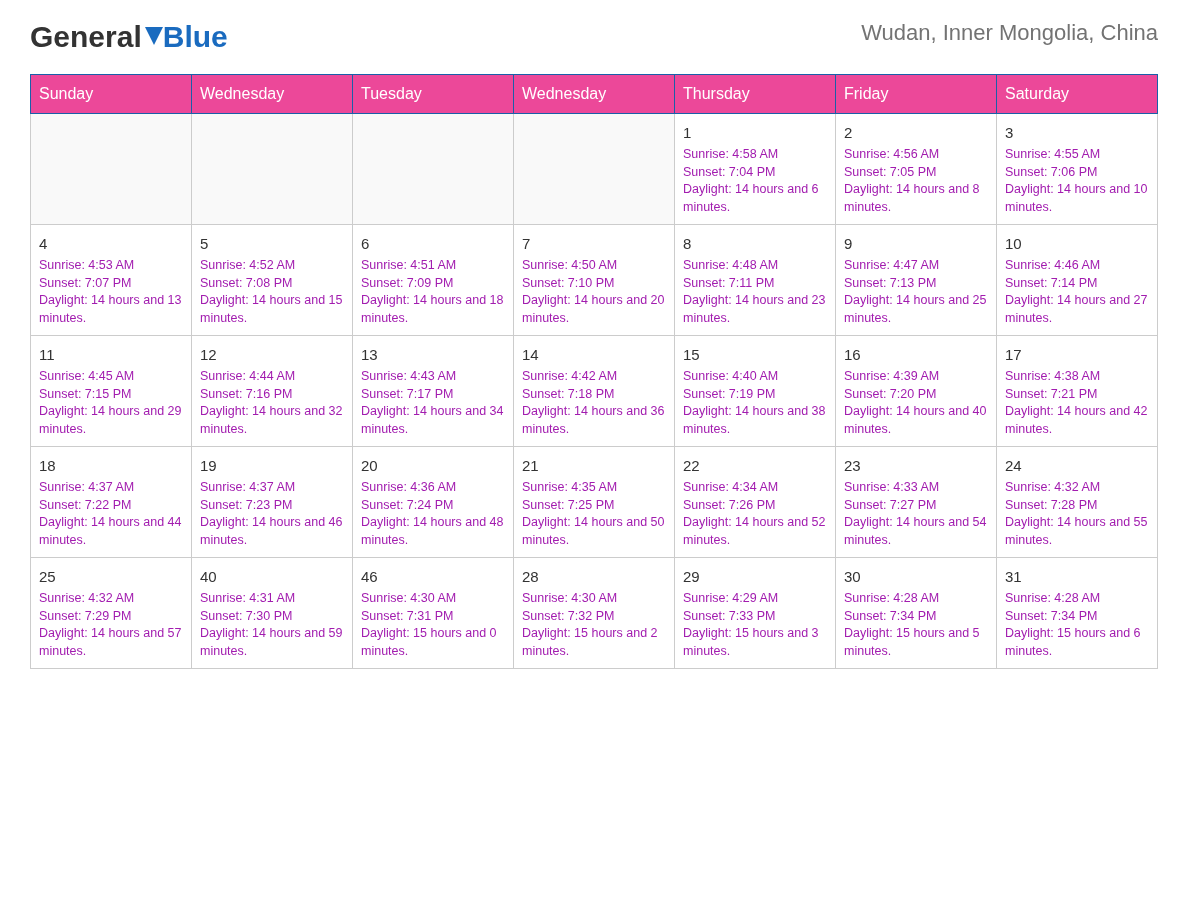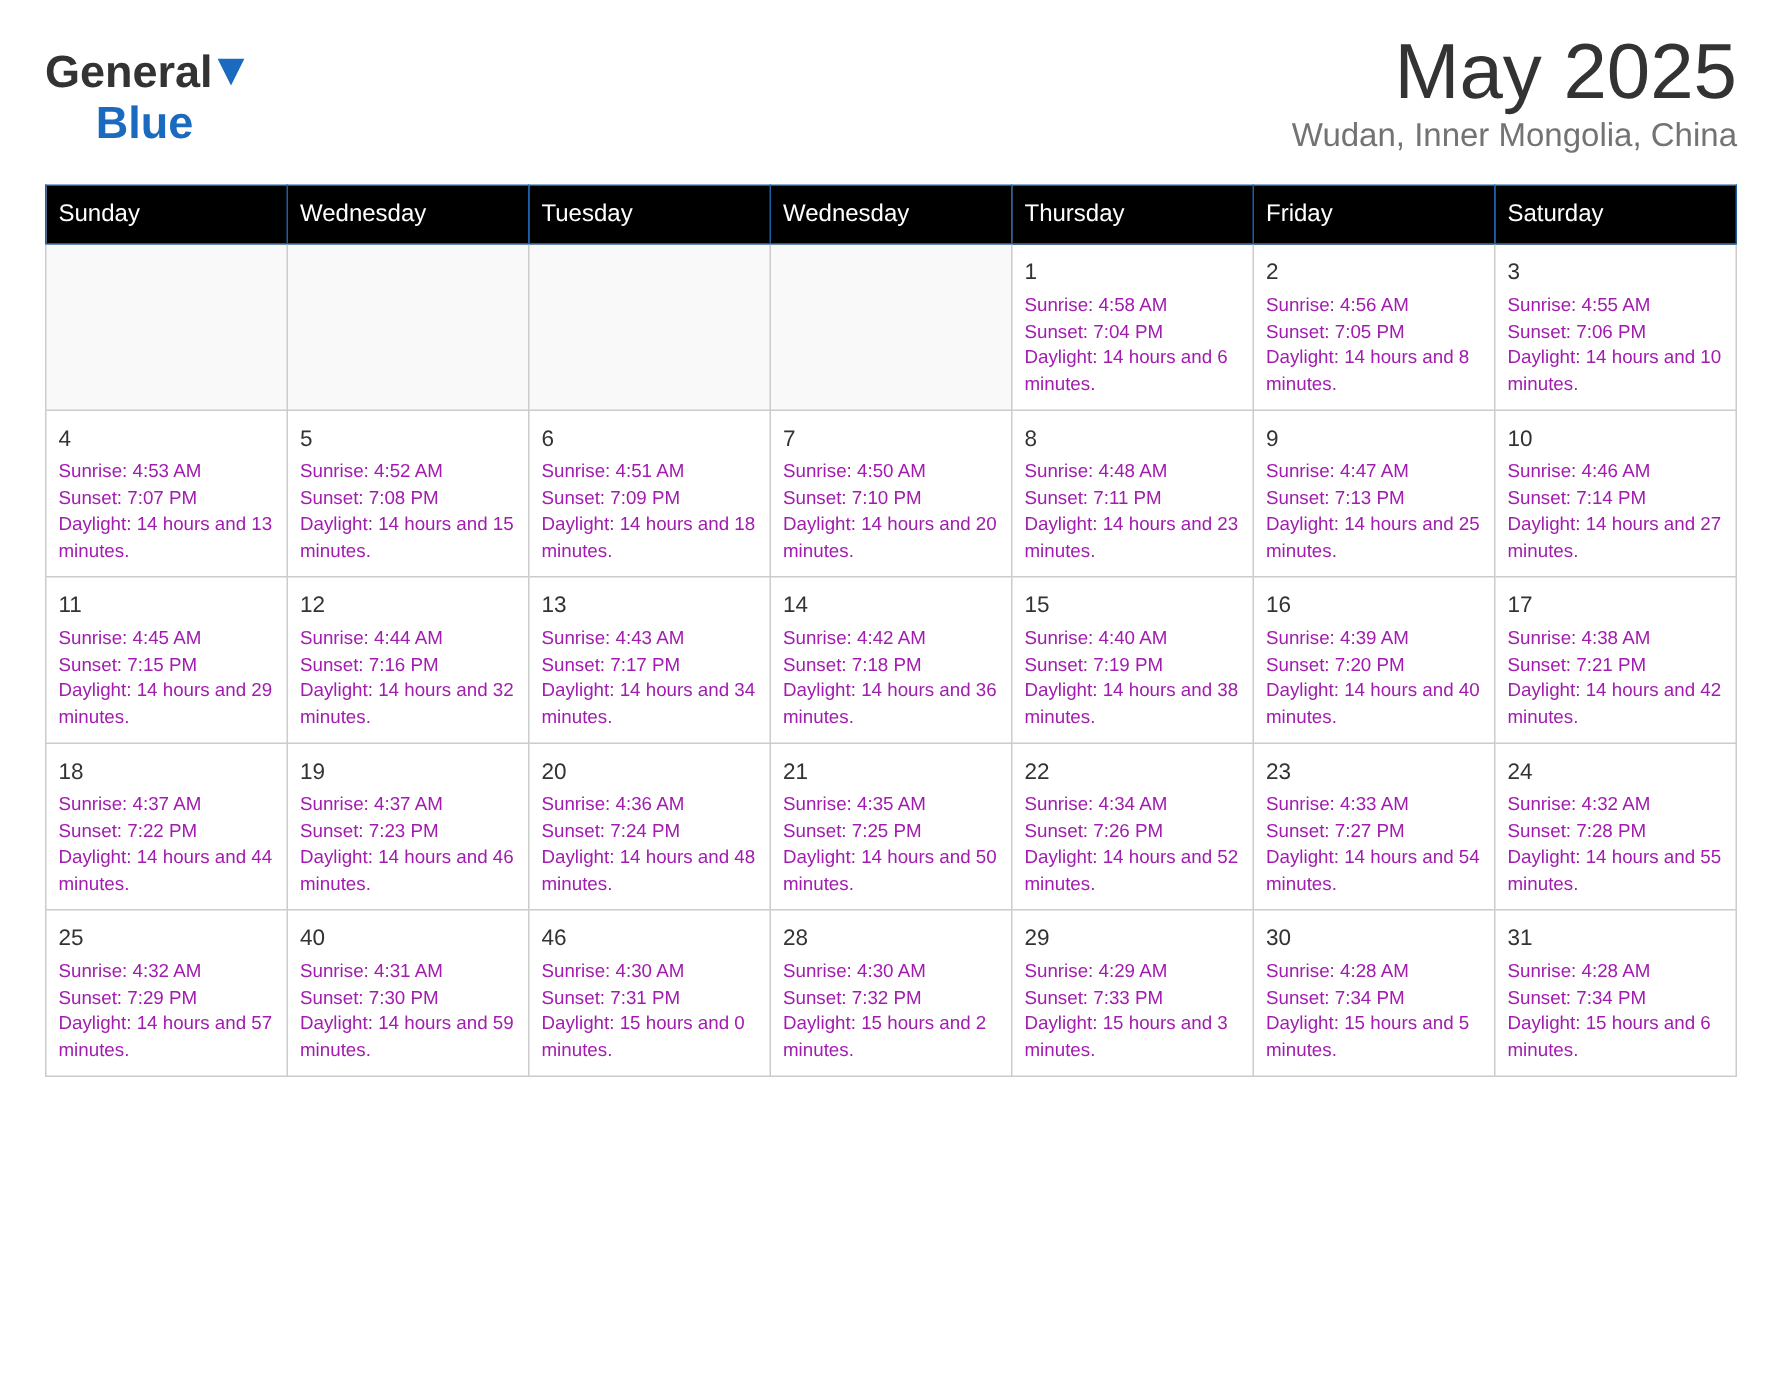--- a/index.html
+++ b/index.html
@@ -11,23 +11,22 @@
       padding: 20px 30px;
     }
     .header {
       display: flex;
       justify-content: space-between;
       align-items: flex-start;
       margin-bottom: 20px;
     }
     .logo {
       display: flex;
-      flex-direction: column;
+      flex-direction: row;
       align-items: center;
-      margin-top: 12px;
     }
     .title-section {
       text-align: right;
     }
     .month-title {
       font-size: 52px;
       font-weight: normal;
       color: #333;
       line-height: 1.1;
     }
@@ -35,21 +34,21 @@
       font-size: 22px;
       color: #737373;
       font-weight: normal;
     }
     .calendar {
       width: 100%;
       border-collapse: collapse;
       border: 1px solid #ccc;
     }
     .calendar th {
-      background: #000000;
+      background: #ec4899;
       color: #fff;
       padding: 10px 8px;
       font-size: 16px;
       font-weight: normal;
       text-align: left;
       border: 1px solid #1a5fa8;
     }
     .calendar td {
       vertical-align: top;
       padding: 8px;
@@ -96,21 +95,20 @@
         <svg width="18" height="20" viewBox="0 0 18 20">
           <polygon points="0,0 18,0 9,18" fill="#1a6bbf"></polygon>
         </svg>
       </span>
     </div>
     <div>
       <span style="font-size:30px;font-weight:bold;color:#1a6bbf;">Blue</span>
     </div>
   </div>
   <div class="title-section">
-    <div class="month-title">May 2025</div>
     <div class="location-title">Wudan, Inner Mongolia, China</div>
   </div>
 </div>
 
 <table class="calendar">
   <thead>
     <tr>
     <th>Sunday</th>
         <th>Wednesday</th>
         <th>Tuesday</th>

